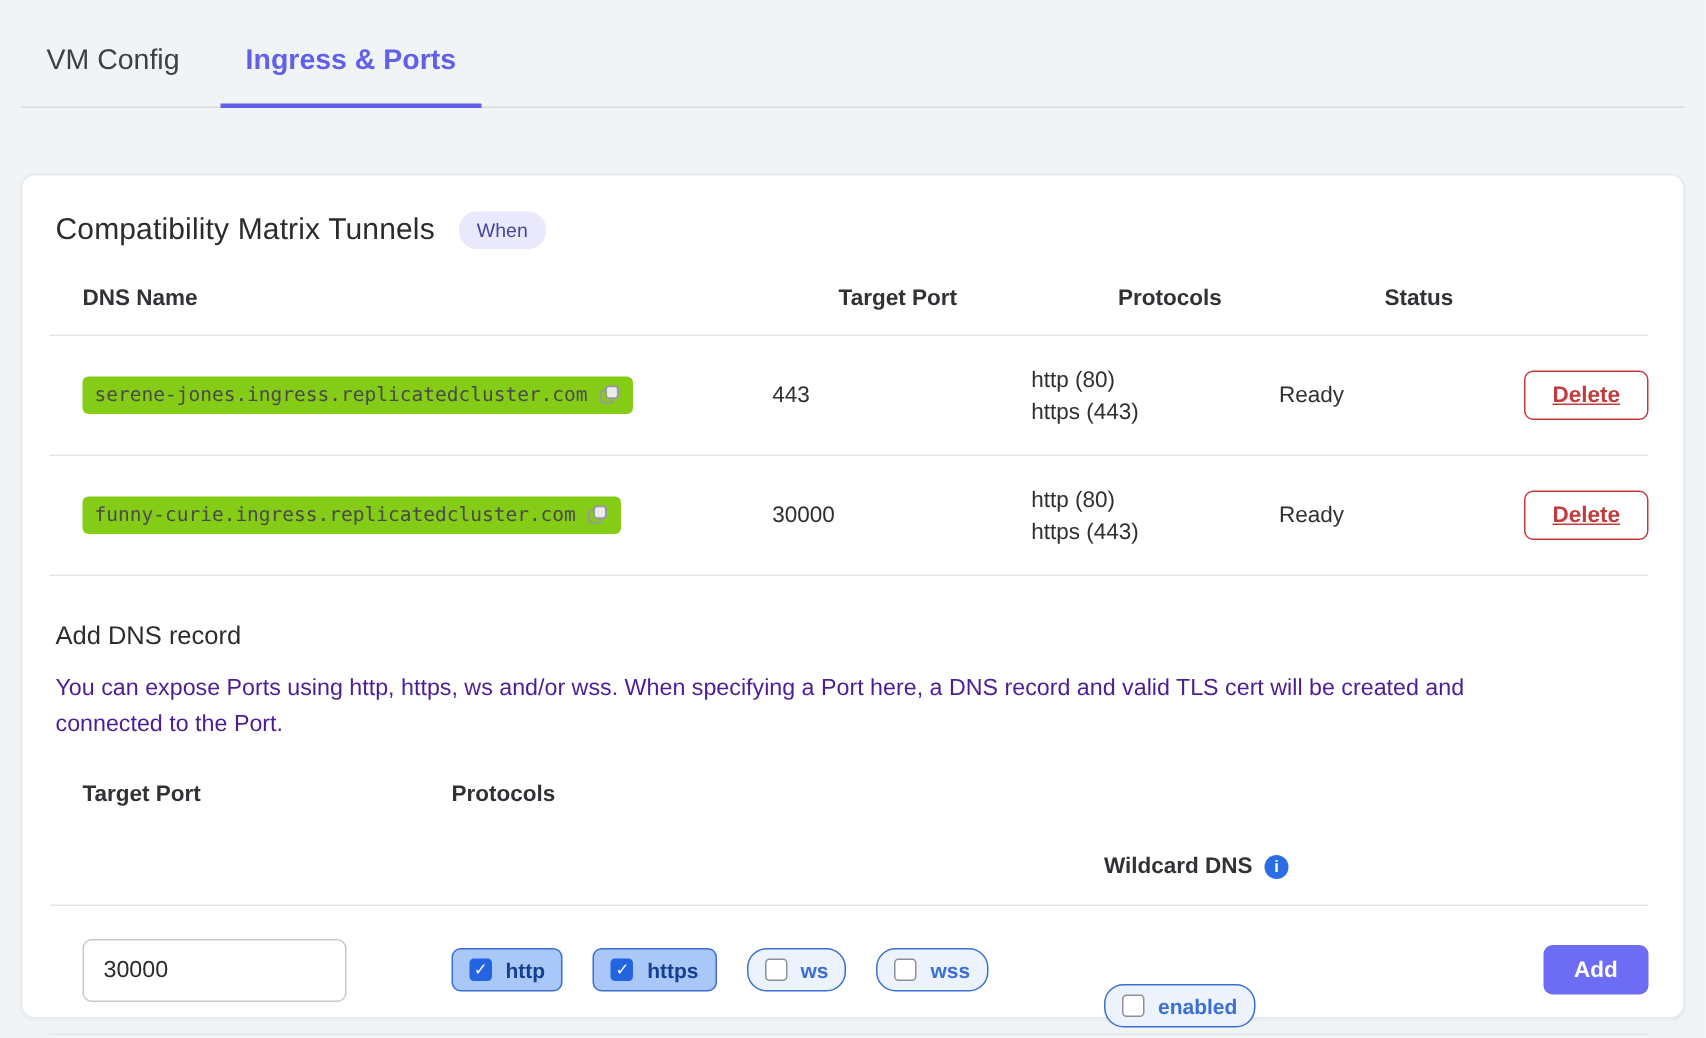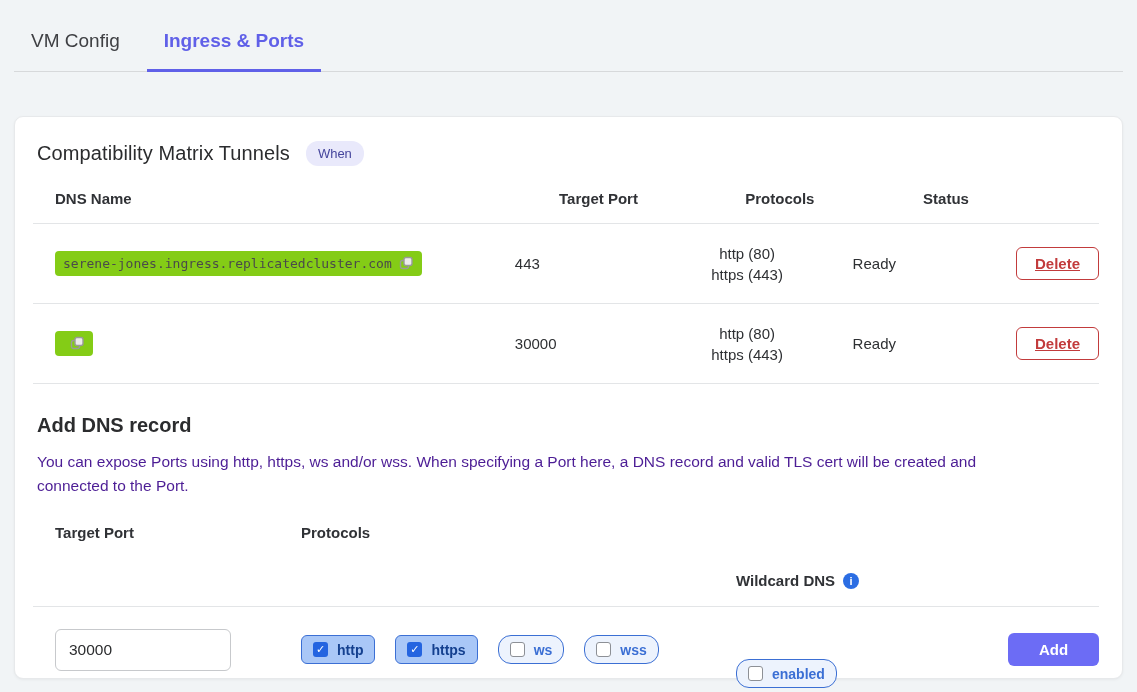--- a/index.html
+++ b/index.html
@@ -86,40 +86,40 @@
     background: #84cc16;
     border-radius: 4px;
     padding: 5px 8px;
     font-family: "DejaVu Sans Mono", "Liberation Mono", monospace;
     font-size: 13px;
     color: #4a4a4a;
     letter-spacing: 0;
     text-align: center;
   }
   .copy-icon { margin-left: 7px; display: inline-flex; cursor: pointer; }
-  .proto-lines { line-height: 21px; text-align: center; }
+  .proto-lines { line-height: 21px; }
   .btn-delete {
     background: #ffffff;
     border: 1px solid #c23b3c;
     color: #c23b3c;
     font-weight: bold;
     font-size: 15px;
     padding: 7px 0;
     width: 83px;
     text-align: center;
     border-radius: 6px;
     cursor: pointer;
     font-family: inherit;
     text-decoration: underline;
   }
   
   .add-title {
     margin: 30px 23px 0 22px;
-    font-size: 20px;
-    font-weight: bold;
+    font-size: 17px;
+    font-weight: normal;
     color: #2b2c2e;
   }
   .add-desc {
     margin: 13px 23px 0 22px;
     font-size: 15.5px;
     line-height: 24px;
     color: #4c1d95;
     max-width: 1010px;
   }
   .form-head {
@@ -197,21 +197,21 @@
     font-size: 11px;
     font-weight: bold;
   }
   .cb-pill.unchecked .cb-box { background: #ffffff; border: 1.5px solid #8d9096; }
   .btn-add {
     background: #6c6cf5;
     border: none;
     color: #ffffff;
     font-weight: bold;
     font-size: 15px;
-    width: 91px;
+    width: 70px;
     padding: 8px 0;
     border-radius: 6px;
     cursor: pointer;
     font-family: inherit;
   }
 </style>
 </head>
 <body>
 
 <div class="tabbar">
@@ -254,20 +254,21 @@
       </div>
       <div class="col-stat">Ready</div>
       <div class="col-act">
         <button class="btn-delete">Delete</button>
       </div>
     </div>
 
     <div class="trow drow">
       <div class="col-dns">
         <span class="dns-pill">
+          <span>funny-curie.ingress.replicatedcluster.com</span>
           <span class="copy-icon">
             <svg width="15" height="15" viewBox="0 0 15 15">
               <rect x="1.5" y="4.5" width="8" height="8" rx="2" fill="none" stroke="#9a9a9a" stroke-width="1.4"></rect>
               <rect x="5" y="1.5" width="8" height="8" rx="2" fill="#ececec" stroke="#9a9a9a" stroke-width="1.4"></rect>
             </svg>
           </span>
         </span>
       </div>
       <div class="col-port">30000</div>
       <div class="col-proto proto-lines">

